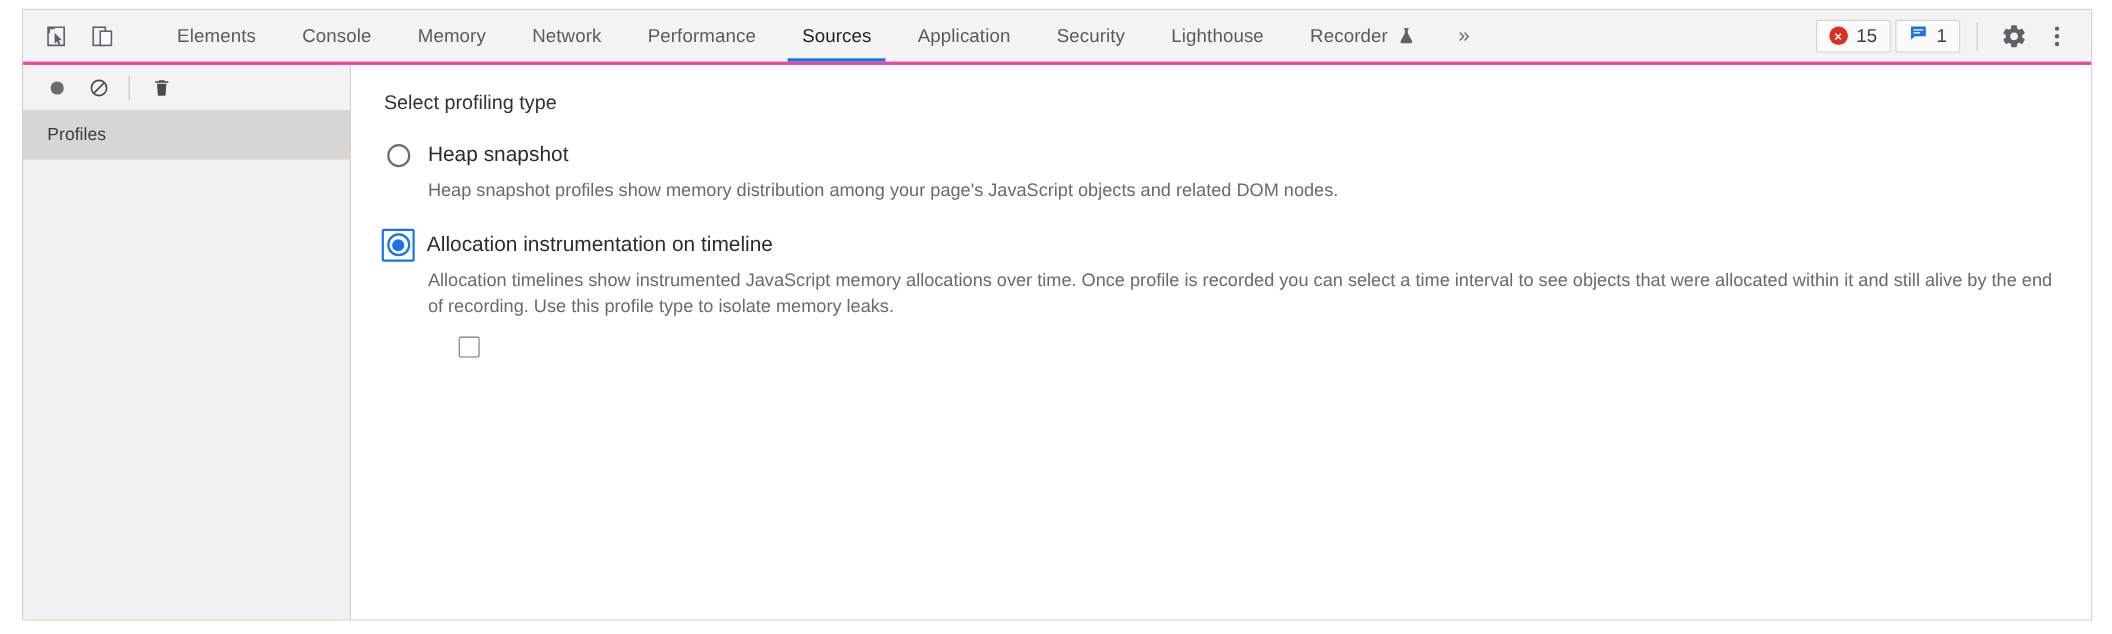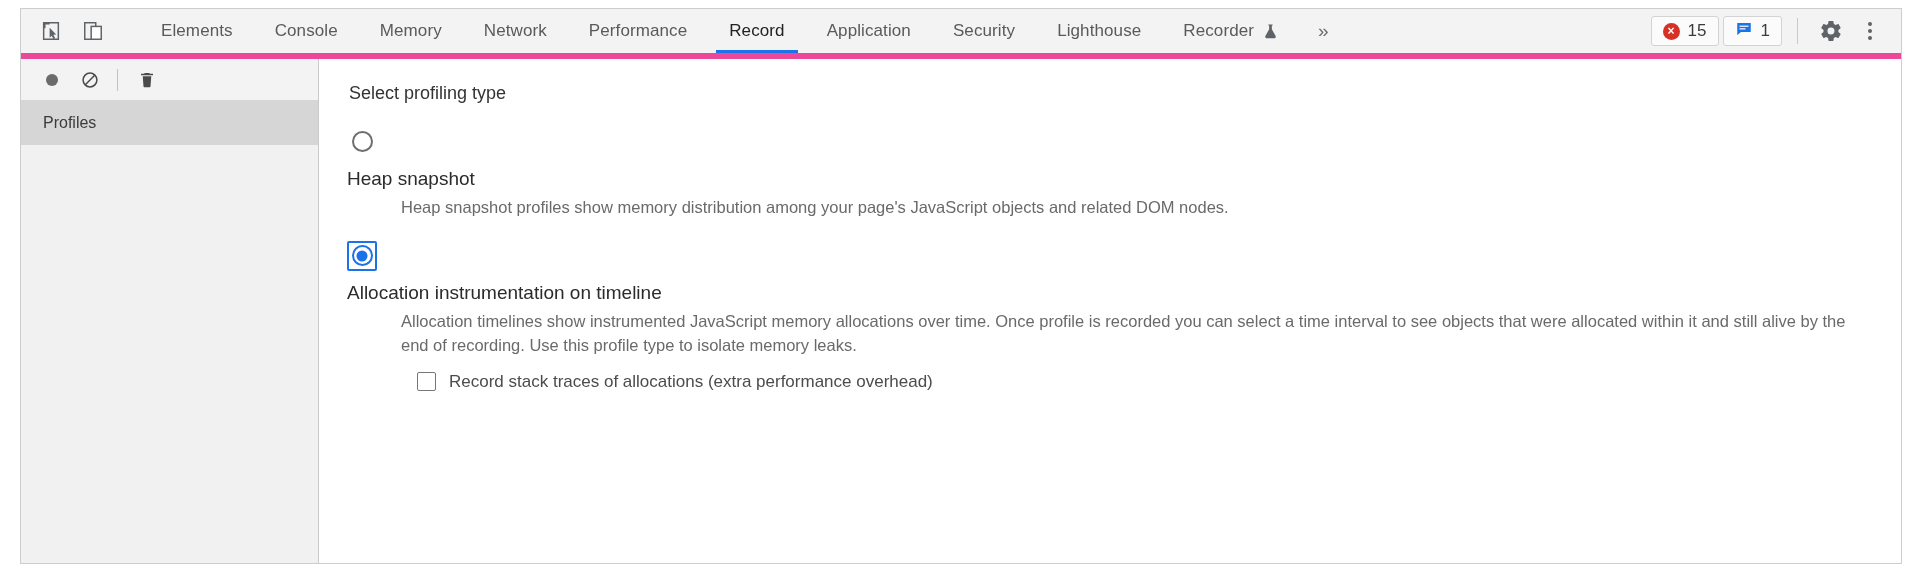--- a/index.html
+++ b/index.html
@@ -17,21 +17,21 @@
     background: #ffffff;
     display: flex;
     flex-direction: column;
   }
 
   
   .top-toolbar {
     height: 50px;
     min-height: 50px;
     background: #f3f3f3;
-    border-bottom: 6px solid #ec4899;
+    border-bottom: 3px solid #ec4899;
     display: flex;
     align-items: stretch;
     position: relative;
   }
   .tool-icons {
     display: flex;
     align-items: center;
     padding-left: 12px;
     gap: 6px;
   }
@@ -161,24 +161,23 @@
   .main-title {
     font-size: 18px;
     color: #333333;
     font-weight: normal;
     margin-bottom: 22px;
     margin-left: 2px;
   }
   .option-block { margin-bottom: 0; }
   .option-row {
     display: flex;
-    align-items: flex-start;
+    align-items: center;
     gap: 12px;
     min-height: 30px;
-    flex-direction: column;
   }
   .radio-wrap {
     width: 30px; height: 30px;
     display: flex; align-items: center; justify-content: center;
     flex: 0 0 30px;
   }
   .radio {
     width: 21px; height: 21px;
     border-radius: 50%;
     border: 2px solid #6e6e6e;
@@ -208,21 +207,21 @@
     margin-left: 1px;
   }
   .option-label {
     font-size: 19px;
     color: #2b2b2b;
   }
   .option-desc {
     font-size: 16.5px;
     line-height: 1.45;
     color: #6a6a6a;
-    margin: 6px 0 0 54px;
+    margin: 6px 0 0 42px;
     max-width: 1490px;
   }
   .checkbox-row {
     display: flex;
     align-items: center;
     gap: 13px;
     margin: 14px 0 0 70px;
   }
   .checkbox {
     width: 19px; height: 19px;
@@ -275,21 +274,21 @@
       <div class="tab">
           <span>Memory</span>
         </div>
       <div class="tab">
           <span>Network</span>
         </div>
       <div class="tab">
           <span>Performance</span>
         </div>
       <div class="tab active">
-          <span>Record</span>
+          <span>Sources</span>
         </div>
       <div class="tab">
           <span>Application</span>
         </div>
       <div class="tab">
           <span>Security</span>
         </div>
       <div class="tab">
           <span>Lighthouse</span>
         </div>
@@ -380,21 +379,20 @@
       <div class="option-block">
         <div class="option-row">
           <span class="radio-wrap focused">
             <span class="radio checked"></span>
           </span>
           <span class="option-label">Allocation instrumentation on timeline</span>
         </div>
         <div class="option-desc">Allocation timelines show instrumented JavaScript memory allocations over time. Once profile is recorded you can select a time interval to see objects that were allocated within it and still alive by the end of recording. Use this profile type to isolate memory leaks.</div>
         <div class="checkbox-row">
           <span class="checkbox"></span>
-          <span class="checkbox-label">Record stack traces of allocations (extra performance overhead)</span>
         </div>
       </div>
 
       <div class="spacer-16"></div>
 
       <div class="option-block">
       </div>
 
     </div>
   </div>

